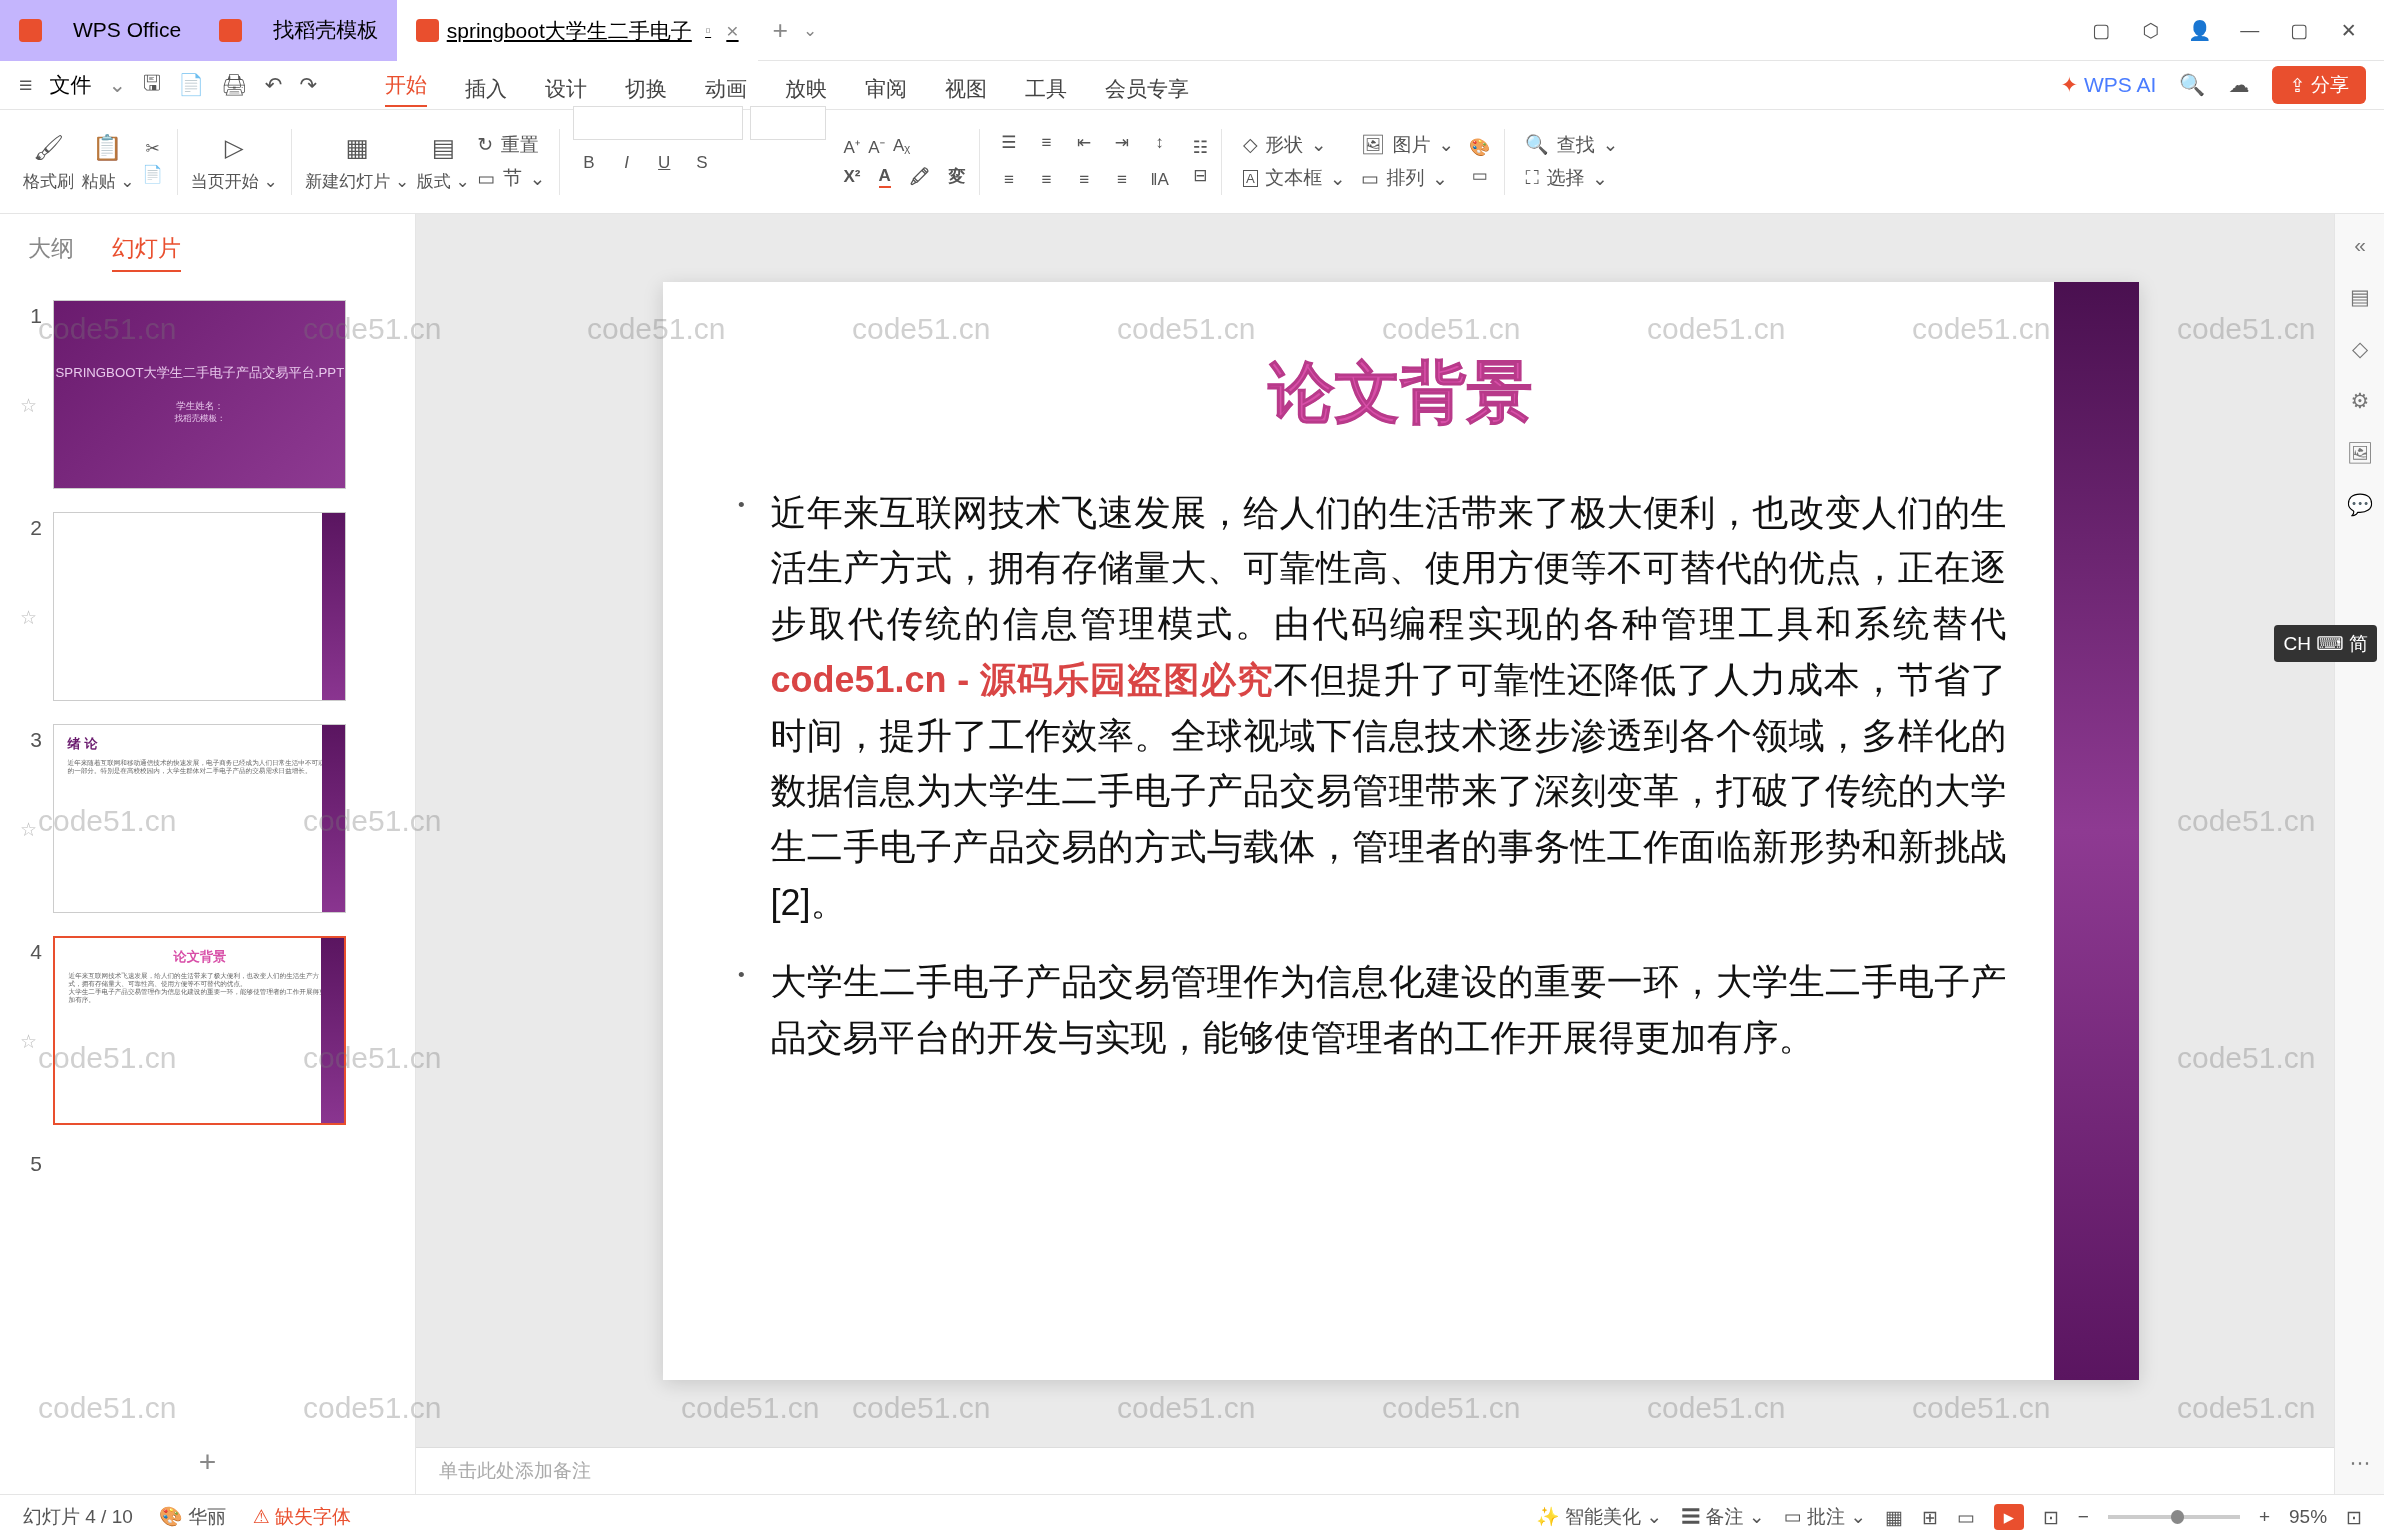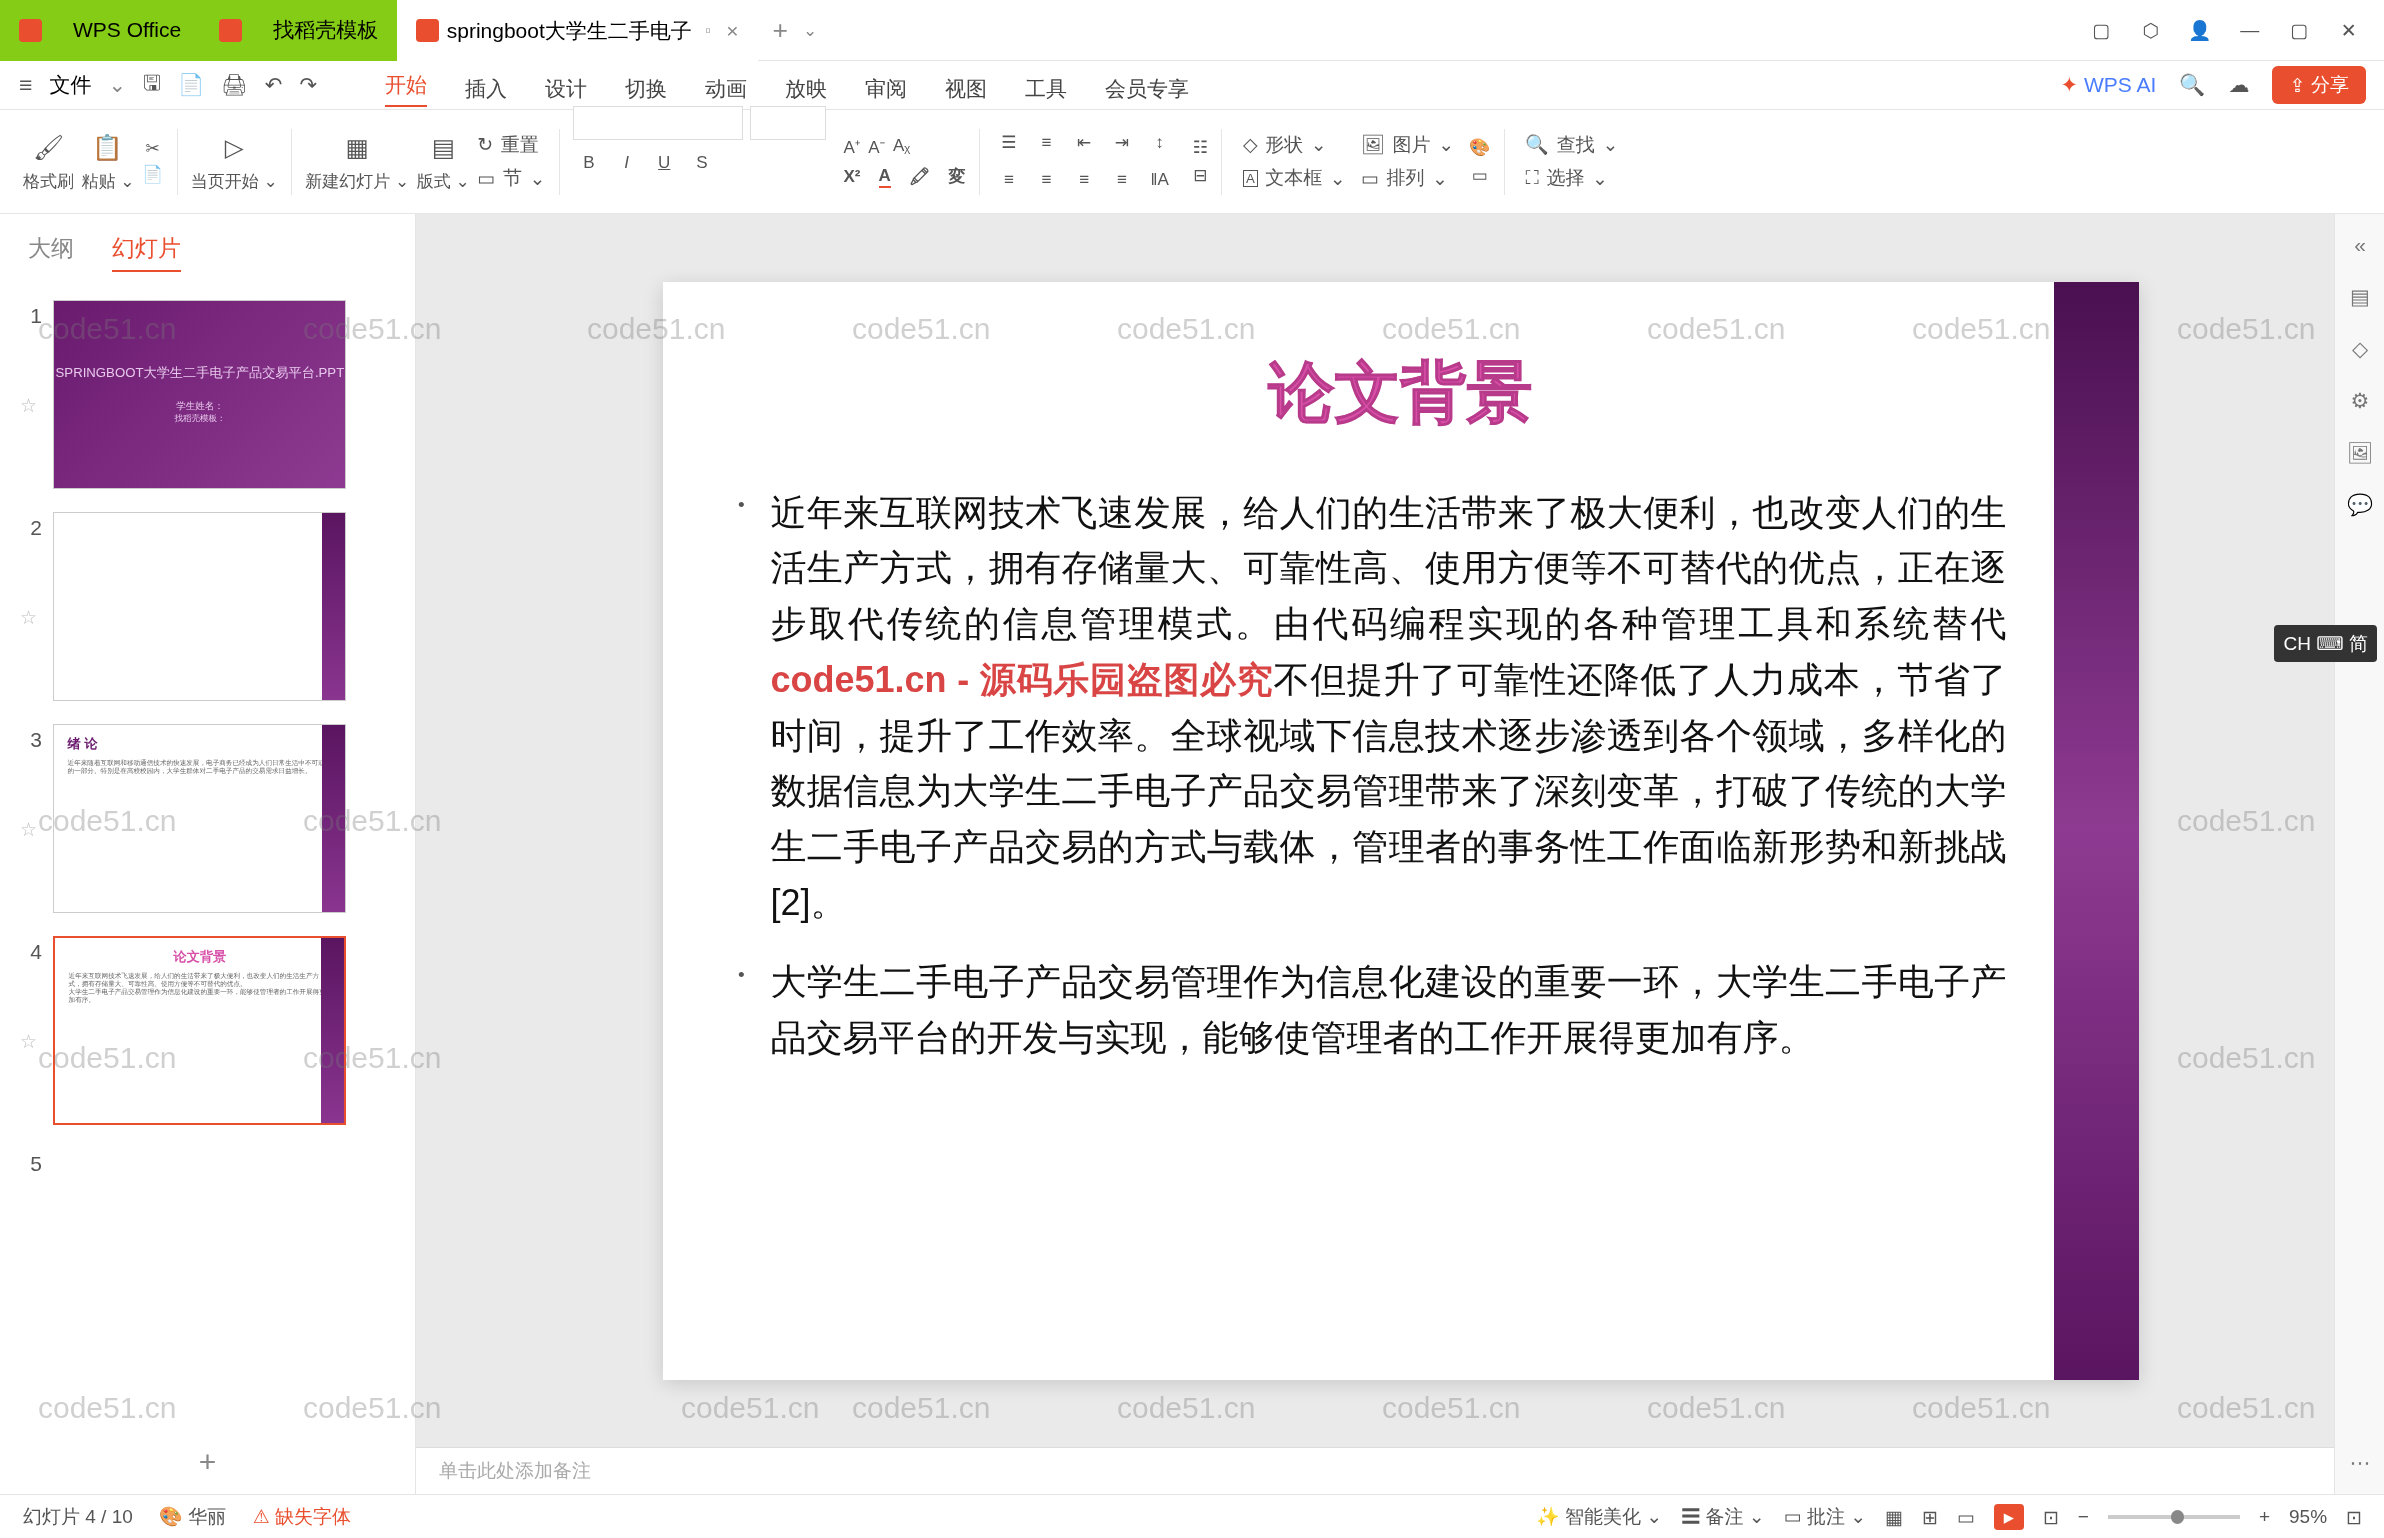--- a/index.html
+++ b/index.html
@@ -1,22 +1,22 @@
 <!DOCTYPE html>
 <html style="font-size:15px"><head>
 <meta charset="utf-8">
 <style>
 * { margin: 0; padding: 0; box-sizing: border-box; font-family: "Microsoft YaHei", sans-serif; }
 body { background: #f5f5f5; width: 2385px; height: 1539px; overflow: hidden; position: relative; }
 
 
 .titlebar { height: 61px; background: #fff; display: flex; align-items: center; border-bottom: 0.9px solid #e5e5e5; }
 .tab-app { display: flex; align-items: center; padding: 0 19px; height: 61px; font-size: 21px; gap: 7.6px; }
-.tab-app.active { background: #fff; border-top: 1.9px solid transparent; }
-.tab-app.inactive { background: #84cc16; gap: 31px; }
+.tab-app.active { background: #fff; border-top: 1.9px solid transparent; text-decoration: underline; }
+.tab-app.inactive { background: #c4b5fd; gap: 31px; }
 .wps-logo { width: 23px; height: 23px; background: #e94f2e; border-radius: 3.8px; }
 .doc-logo { width: 23px; height: 23px; background: #e94f2e; border-radius: 3.8px; }
 .ppt-logo { width: 23px; height: 23px; background: #e94f2e; border-radius: 3.8px; }
 .titlebar-right { margin-left: auto; display: flex; align-items: center; gap: 23px; padding-right: 23px; }
 .win-btn { width: 26.5px; height: 26.5px; display: flex; align-items: center; justify-content: center; font-size: 19px; color: #555; }
 .close-x { font-size: 21px; color: #888; margin-left: 7.6px; }
 .plus-btn { font-size: 26.5px; color: #888; padding: 0 15px; }
 
 
 .menubar { height: 49px; background: #fff; display: flex; align-items: center; padding: 0 19px; gap: 30px; font-size: 21px; border-bottom: 0.9px solid #e5e5e5; }

